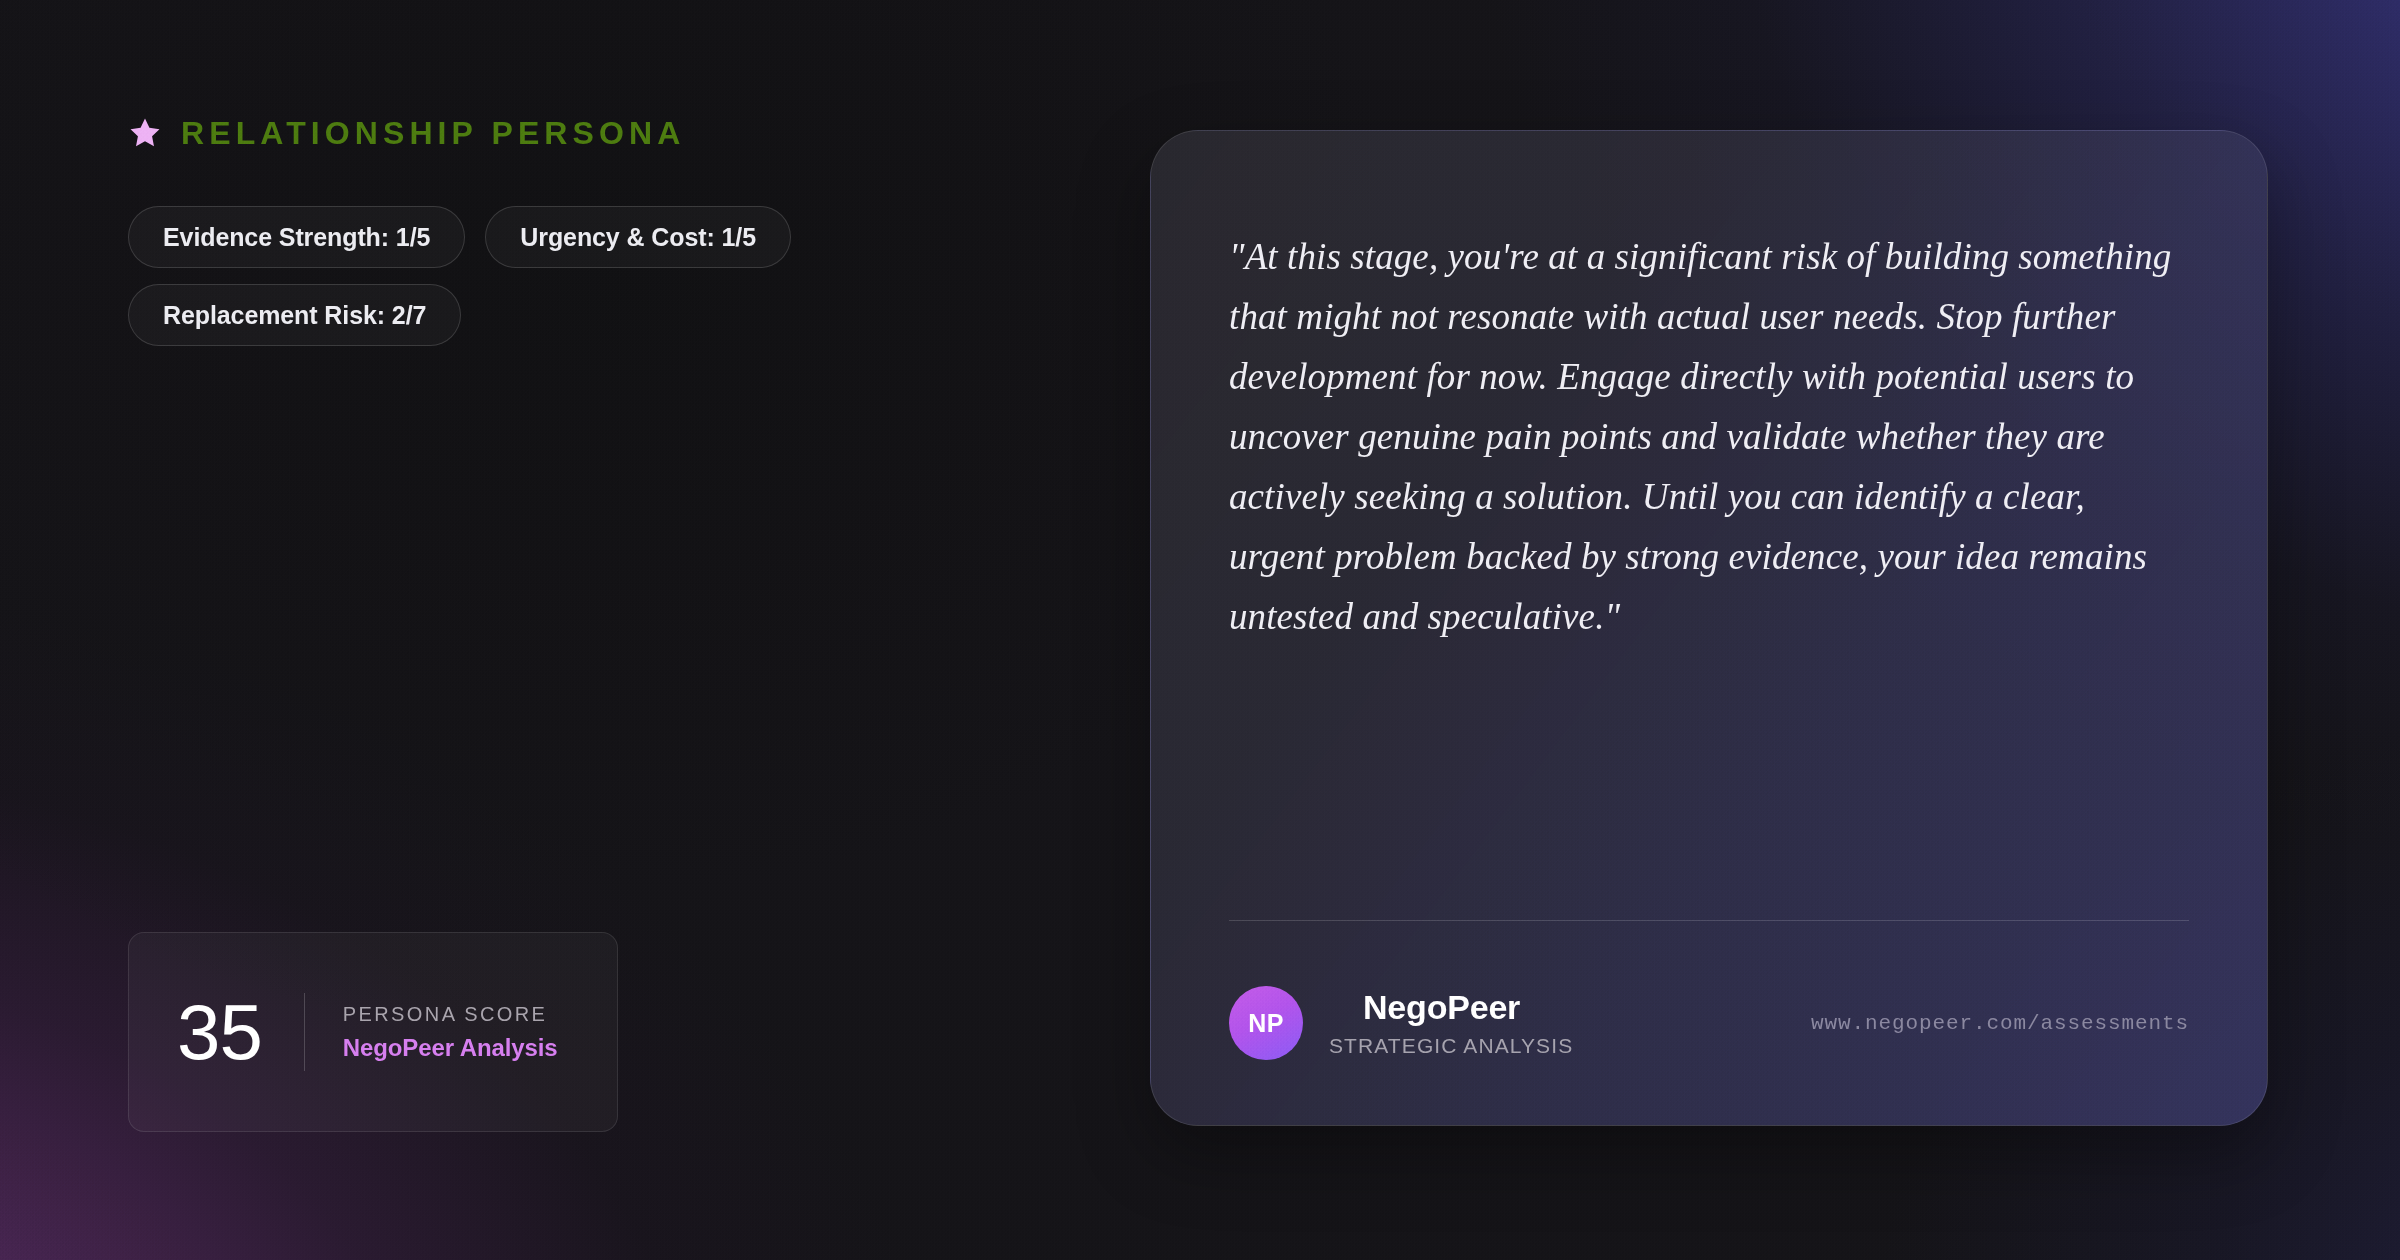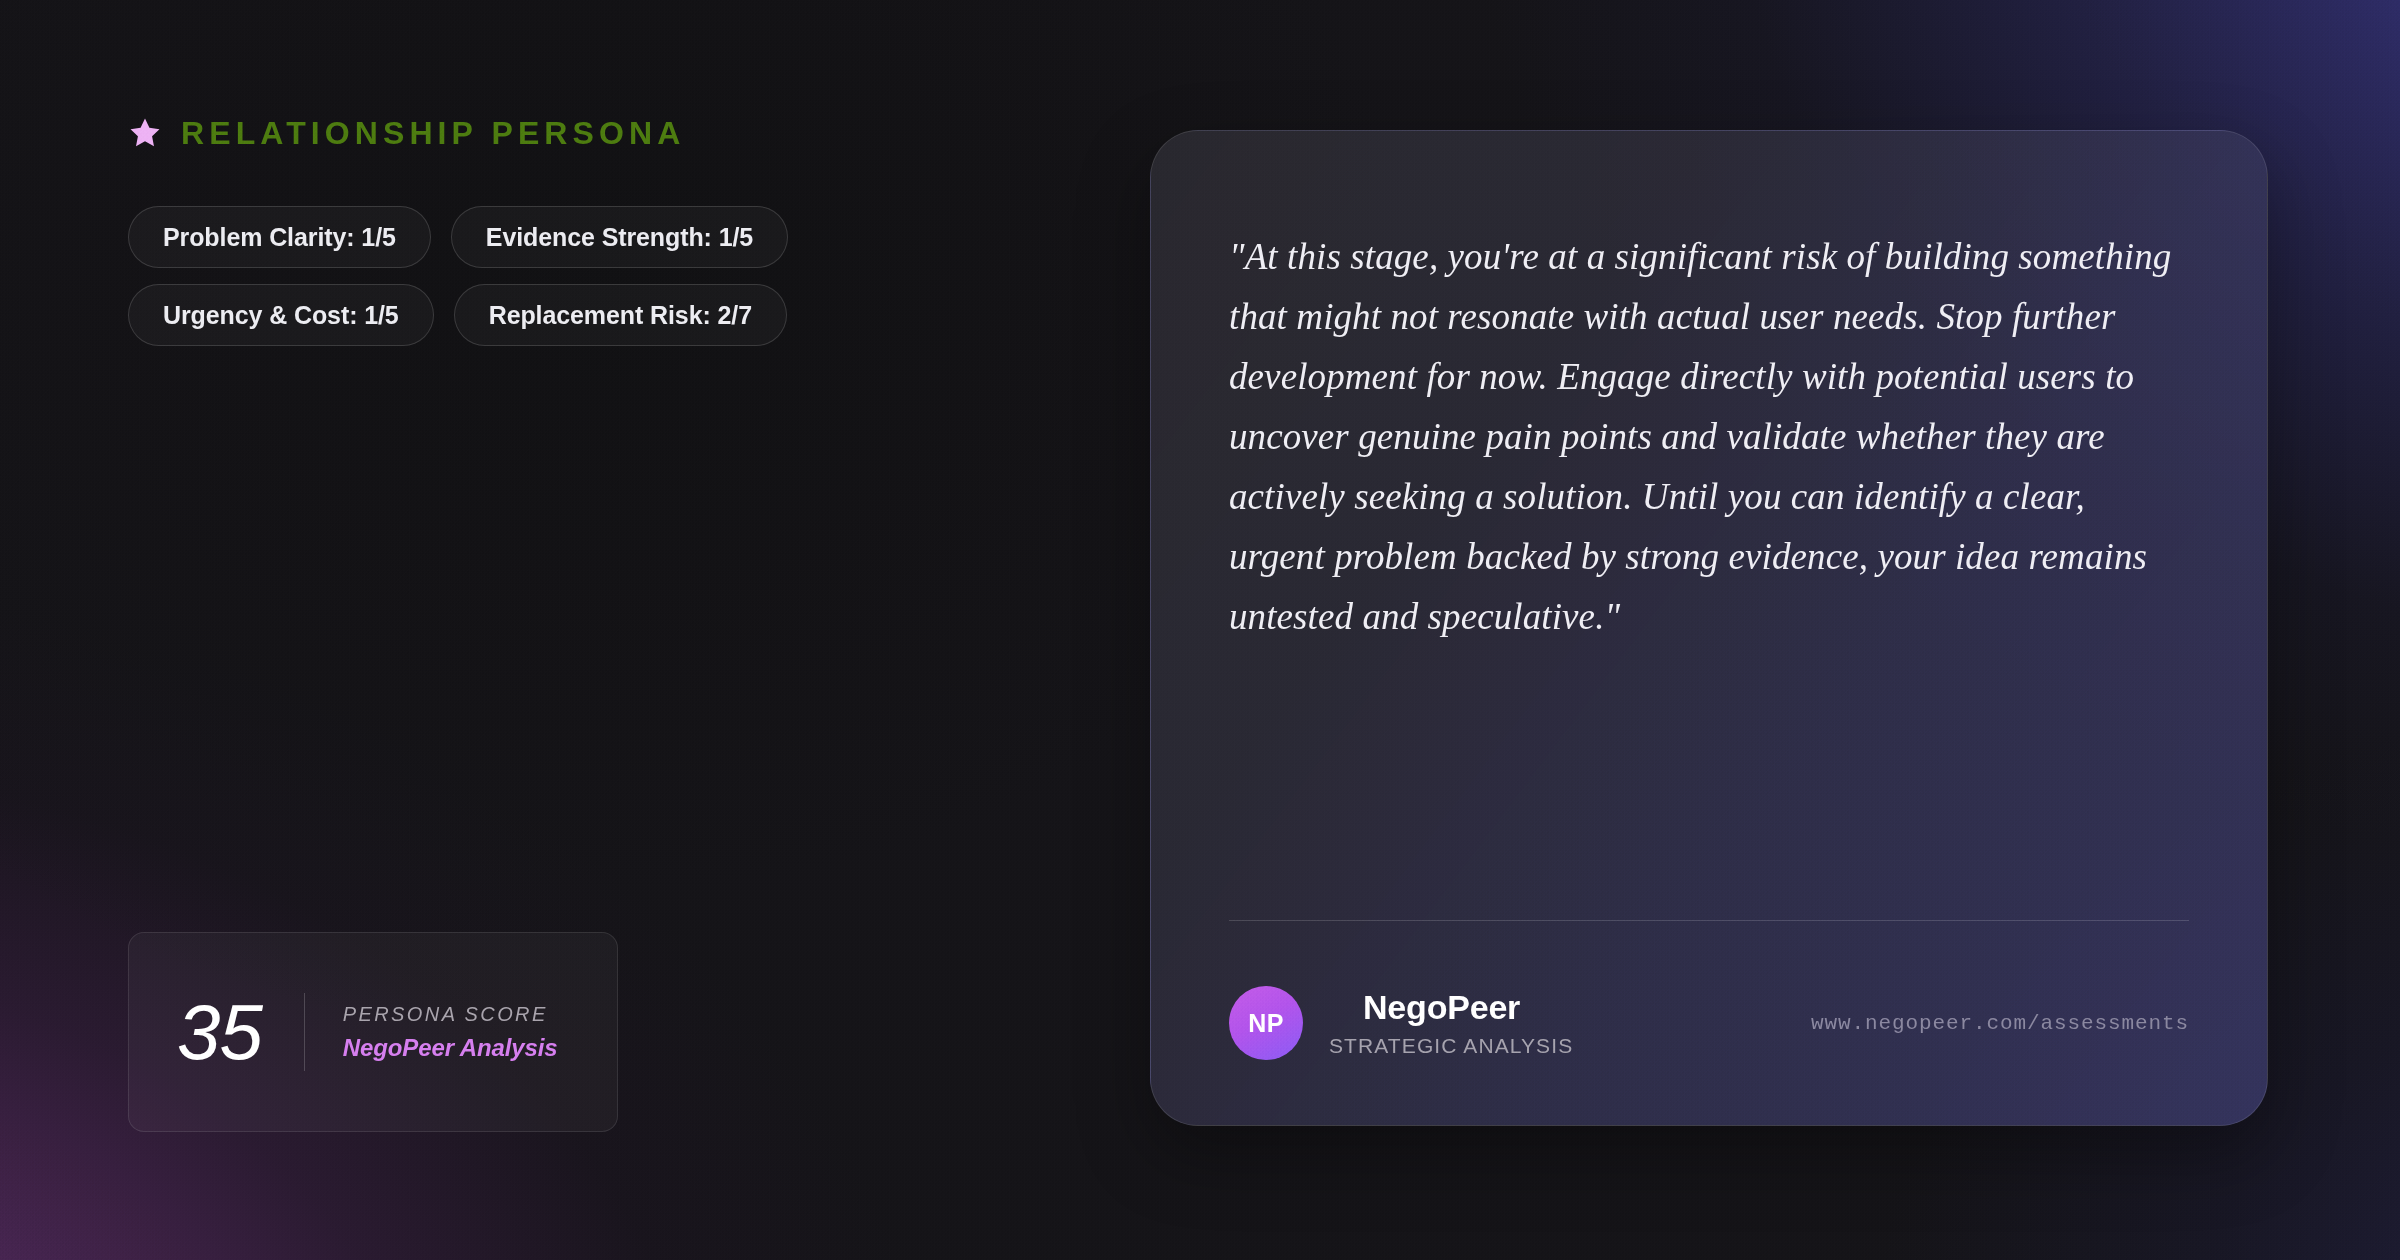--- a/index.html
+++ b/index.html
@@ -143,21 +143,20 @@
     position:absolute;
     left:128px; top:932px;
     width:490px; height:200px;
     border-radius:16px;
     border:1px solid rgba(255,255,255,0.10);
     background:rgba(255,255,255,0.040);
     display:flex;
     align-items:center;
     padding:0 48px;
     gap:0;
-    font-style:italic;
   }
   .score-number {
     font-size:78px;
     font-weight:300;
     color:#ffffff;
     line-height:1;
     letter-spacing:-1px;
   }
   .score-divider {
     width:1px;
@@ -278,21 +277,20 @@
       <span>
         <svg class="star-icon" width="34" height="34" viewBox="0 0 24 24" aria-hidden="true">
           <path d="M12 1.8l3.12 6.55 7.08.92-5.2 4.96 1.34 7.07L12 17.85 5.66 21.3 7 14.23 1.8 9.27l7.08-.92z" fill="#eeb2f5"></path>
         </svg>
       </span>
       <span class="eyebrow-text">RELATIONSHIP PERSONA</span>
     </div>
 
 
     <div class="pill-grid">
-      <div class="pill">Problem Clarity: 1/5</div>
       <div class="pill">Evidence Strength: 1/5</div>
       <div class="pill">Urgency &amp; Cost: 1/5</div>
       <div class="pill">Replacement Risk: 2/7</div>
     </div>
   </div>
 
   <div class="score-card">
     <div class="score-number">35</div>
     <div class="score-divider"></div>
     <div class="score-meta">

